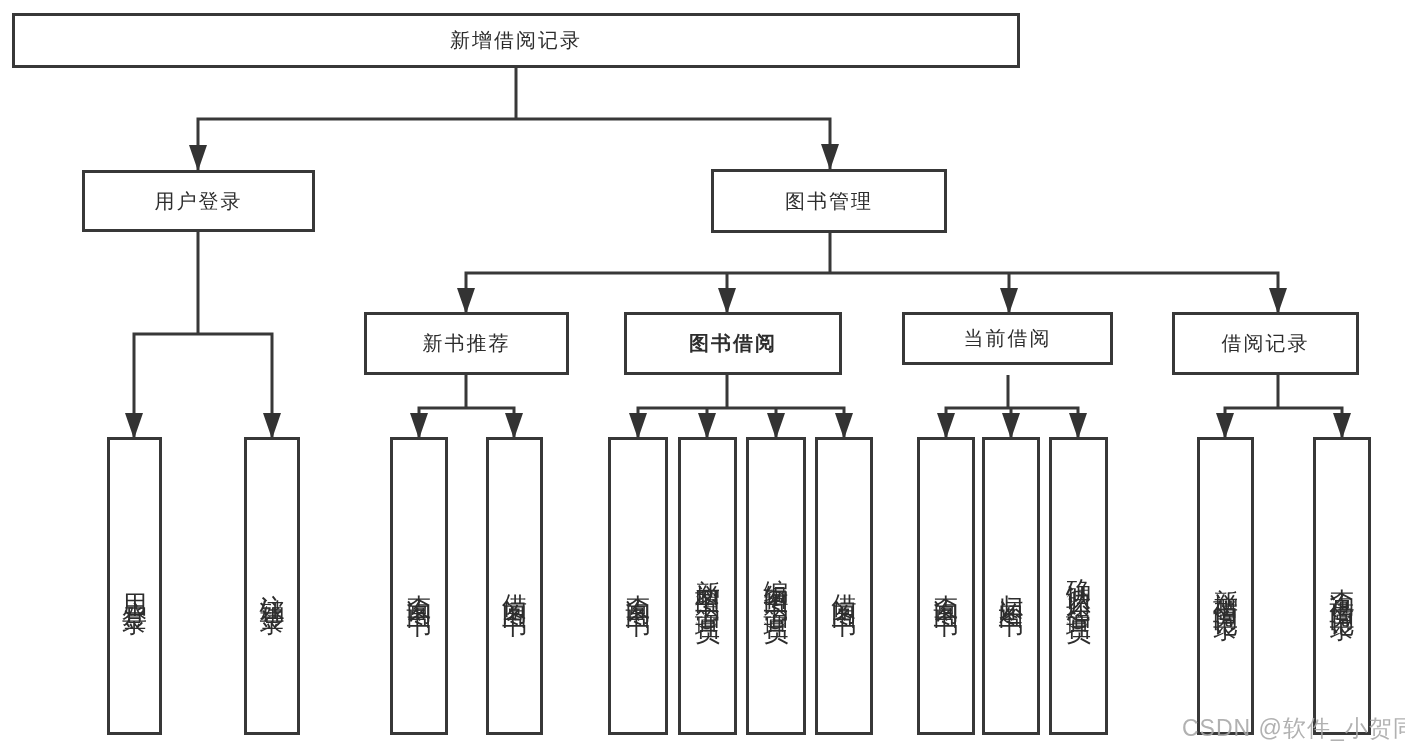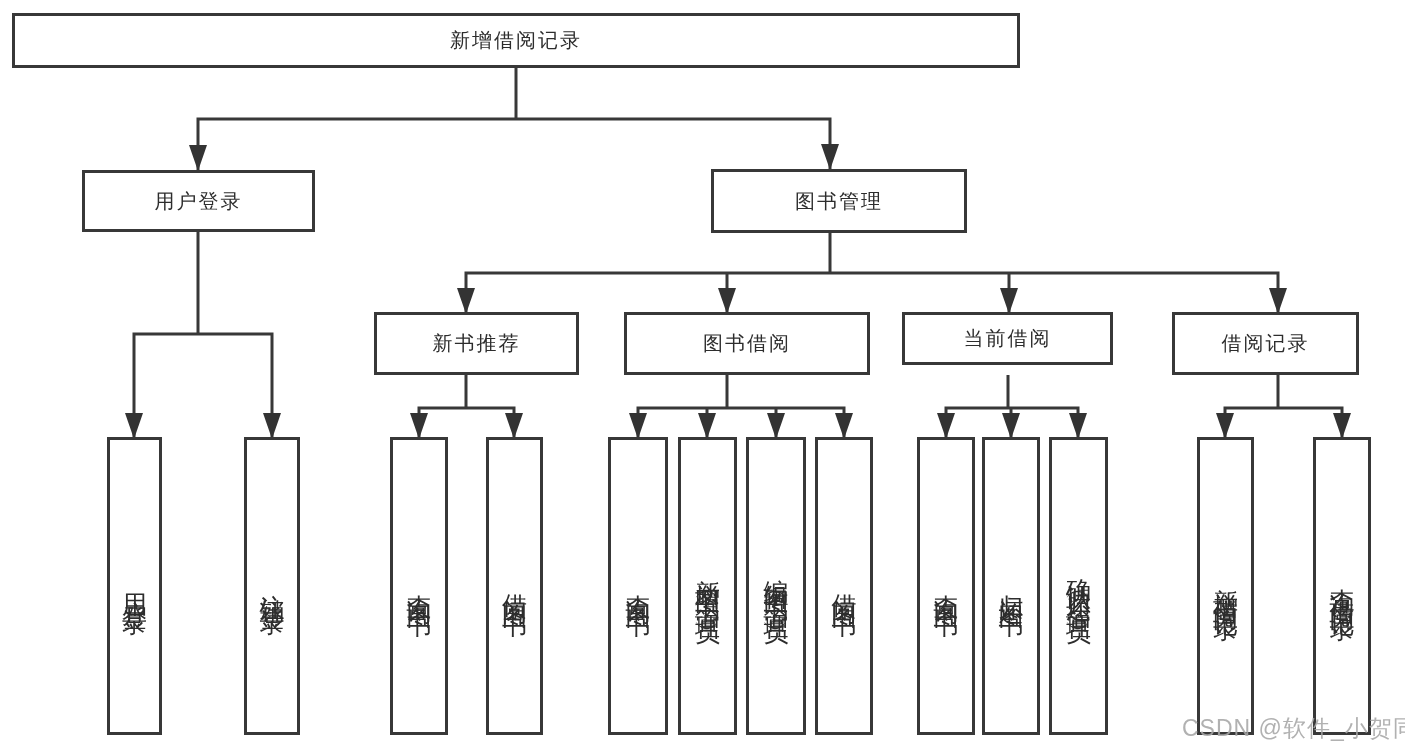--- a/index.html
+++ b/index.html
@@ -96,24 +96,24 @@
       <polygon points="1011,439 1002,413 1020,413"></polygon>
       <polygon points="1078,439 1069,413 1087,413"></polygon>
       <polygon points="1225,439 1216,413 1234,413"></polygon>
       <polygon points="1342,439 1333,413 1351,413"></polygon>
     </g>
   </svg>
 
   <div class="node h-node" style="left:12px; top:13px; width:1008px; height:55px;">新增借阅记录</div>
 
   <div class="node h-node" style="left:82px; top:170px; width:233px; height:62px;">用户登录</div>
-  <div class="node h-node" style="left:711px; top:169px; width:256px; height:64px;">图书管理</div>
+  <div class="node h-node" style="left:711px; top:169px; width:236px; height:64px;">图书管理</div>
 
-  <div class="node h-node" style="left:374px; top:312px; width:205px; height:63px;">新书推荐</div>
-  <div class="node h-node" style="left:624px; top:312px; width:246px; height:63px;">图书借阅</div>
+  <div class="node h-node" style="left:364px; top:312px; width:205px; height:63px;">新书推荐</div>
+  <div class="node h-node" style="left:624px; top:312px; width:218px; height:63px;font-weight:bold;">图书借阅</div>
   <div class="node h-node" style="left:902px; top:312px; width:211px; height:53px;">当前借阅</div>
   <div class="node h-node" style="left:1172px; top:312px; width:187px; height:63px;">借阅记录</div>
 
   <div class="node leaf" style="left:107px; top:437px; width:55px; height:298px;">
     <span class="vtext">用户登录</span>
   </div>
   <div class="node leaf" style="left:244px; top:437px; width:56px; height:298px;">
     <span class="vtext">注销登录</span>
   </div>
 

